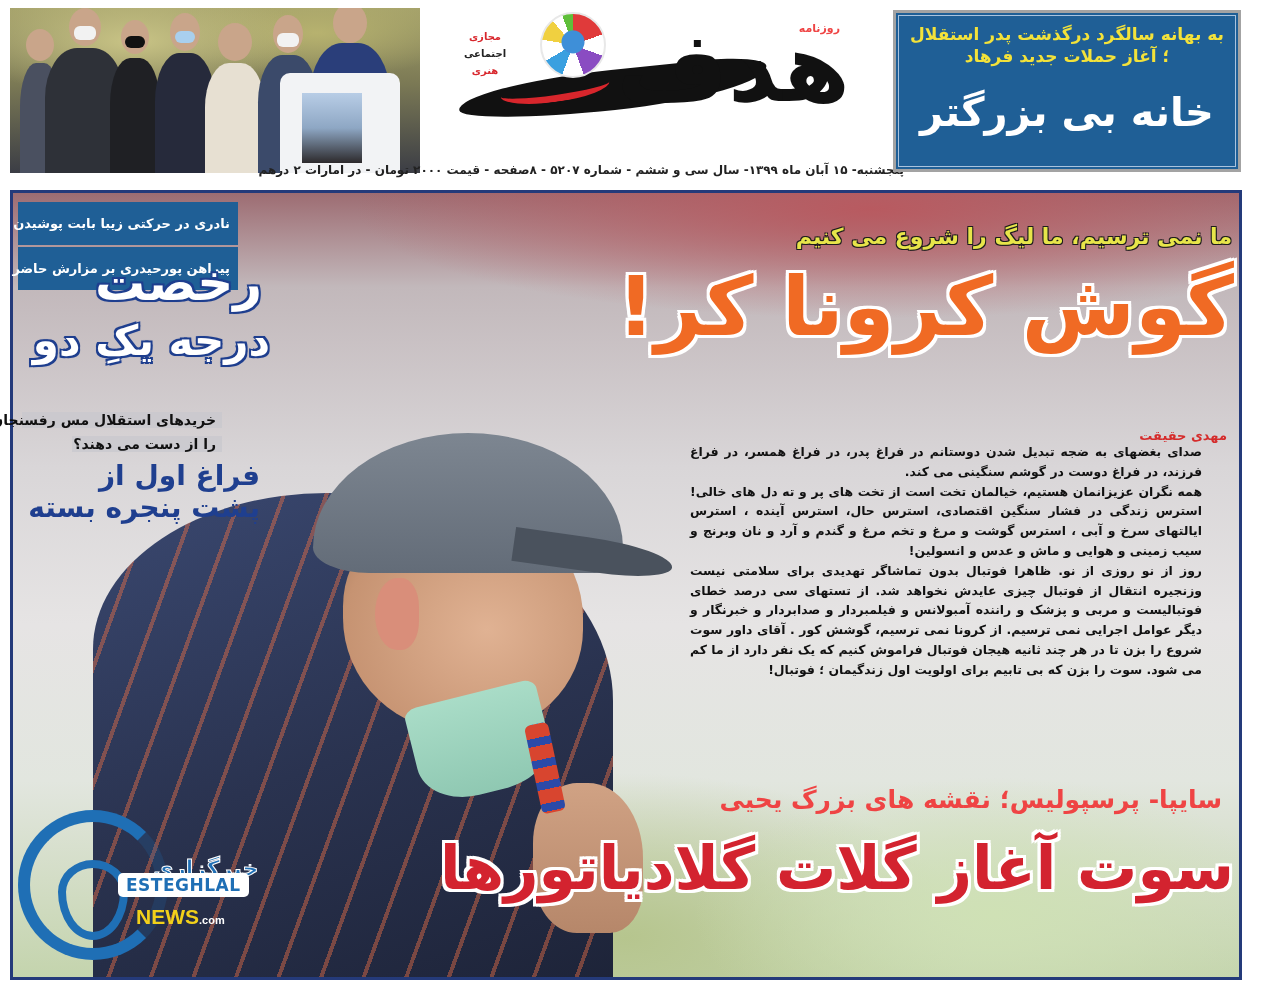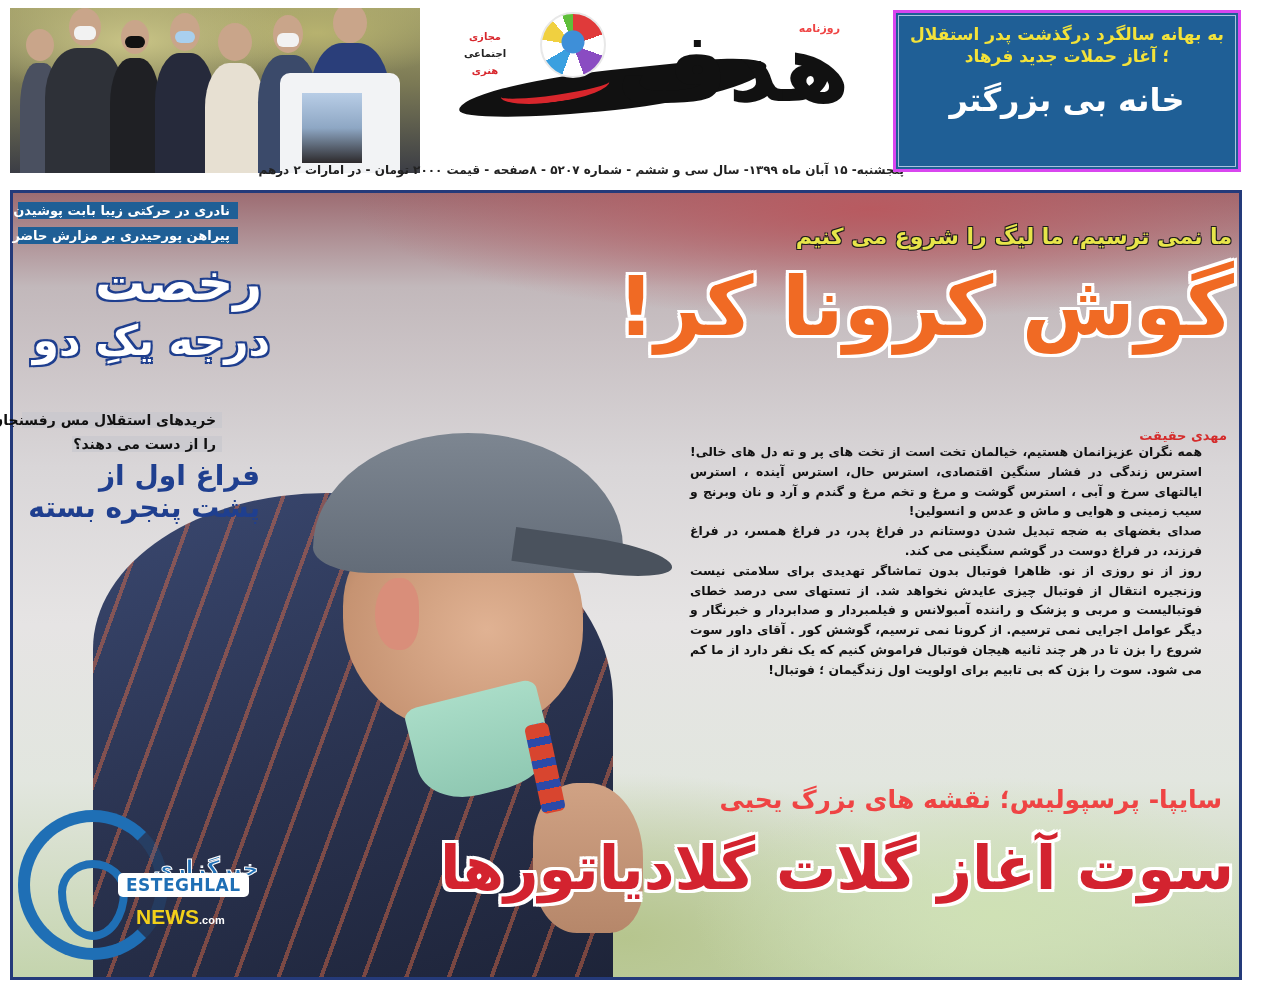--- a/index.html
+++ b/index.html
@@ -56,25 +56,25 @@
     .logo-tags .t2 { color: #222; }
     .logo-tags .t3 { color: #d8262c; text-align: center; }
 
     .issue-line {
       position: absolute; left: 464px; top: 163px; width: 440px; text-align: left; direction: rtl;
       font-size: 12px; font-weight: bold; color: #222; white-space: nowrap;
     }
 
     .blue-box {
       position: absolute; left: 893px; top: 10px; width: 348px; height: 162px;
-      background: #1f5f96; border: 3px solid #d946ef; outline: 1px solid #a9c3de; outline-offset: -6px;
+      background: #1f5f96; border: 3px solid #a3a3a3; outline: 1px solid #a9c3de; outline-offset: -6px;
       direction: rtl; text-align: center;
     }
     .blue-box .kicker { color: #f3e23a; font-weight: bold; font-size: 17px; line-height: 22px; margin-top: 10px; padding: 0 12px; }
-    .blue-box .headline { color: #ffffff; font-weight: bold; font-size: 32px; line-height: 58px; margin-top: 4px; }
+    .blue-box .headline { color: #ffffff; font-weight: bold; font-size: 40px; line-height: 58px; margin-top: 16px; }
 
     
     .main-frame {
       position: absolute; left: 10px; top: 190px; width: 1232px; height: 790px;
       border: 3px solid #243a7a; overflow: hidden;
       background:
         radial-gradient(ellipse 35% 25% at 80% 92%, #cfe1b5 0%, rgba(0,0,0,0) 70%),
         radial-gradient(ellipse 40% 30% at 50% 95%, #b6c58e 0%, rgba(0,0,0,0) 70%),
         radial-gradient(ellipse 60% 20% at 70% 2%, #b85a60 0%, rgba(0,0,0,0) 70%),
         linear-gradient(180deg, #9d6c72 0%, #c2b8bb 12%, #d9d6d8 35%, #e6e4e4 55%, #e2e6df 75%, #c4d4ad 100%);
@@ -124,21 +124,21 @@
       position: absolute; left: 520px; top: 590px; width: 110px; height: 150px;
       background: linear-gradient(180deg, #d0a284, #b6876a); border-radius: 40% 50% 30% 40%;
     }
 
     
     .left-ribbon {
       position: absolute; left: 18px; top: 202px; direction: rtl; text-align: right;
     }
     .left-ribbon .strip {
       display: block; background: #1f5f96; color: #fff; font-size: 13px; font-weight: bold;
-      padding: 1px 8px; margin-bottom: 8px; white-space: nowrap; width: 220px;
+      padding: 14px 8px; margin-bottom: 2px; white-space: nowrap; width: 220px;
     }
     .big-outline {
       position: absolute; direction: rtl; text-align: right; font-weight: bold;
       color: #fff; -webkit-text-stroke: 2px #1f3f8f; paint-order: stroke fill;
       text-shadow: 0 0 3px #1f3f8f, 2px 2px 0 #1f3f8f, -2px -2px 0 #1f3f8f, 2px -2px 0 #1f3f8f, -2px 2px 0 #1f3f8f;
       line-height: 1;
     }
     .rokhsat { left: 22px; top: 258px; width: 240px; font-size: 50px; }
     .daraje { left: 22px; top: 320px; width: 248px; font-size: 42px; }
     .grey-strip {
@@ -285,22 +285,22 @@
 <div class="big-outline daraje">درجه یکِ دو</div>
 <div class="grey-strip gs1">خریدهای استقلال مس رفسنجان</div>
 <div class="grey-strip gs2">را از دست می دهند؟</div>
 <div class="blue-head hafte1">فراغ اول از</div>
 <div class="blue-head hafte2">پشت پنجره بسته</div>
 
 <div class="kicker-yellow">ما نمی ترسیم، ما لیگ را شروع می کنیم</div>
 <div class="main-headline">گوش کرونا کر!</div>
 <div class="byline">مهدی حقیقت</div>
 <div class="article">
+  <p>صدای بغضهای به ضجه تبدیل شدن دوستانم در فراغ پدر، در فراغ همسر، در فراغ فرزند، در فراغ دوست در گوشم سنگینی می کند.</p>
   <p>همه نگران عزیزانمان هستیم، خیالمان تخت است از تخت های پر و ته دل های خالی! استرس زندگی در فشار سنگین اقتصادی، استرس حال، استرس آینده ، استرس ایالتهای سرخ و آبی ، استرس گوشت و مرغ و تخم مرغ و گندم و آرد و نان وبرنج و سیب زمینی و هوایی و ماش و عدس و انسولین!</p>
-  <p>صدای بغضهای به ضجه تبدیل شدن دوستانم در فراغ پدر، در فراغ همسر، در فراغ فرزند، در فراغ دوست در گوشم سنگینی می کند.</p>
   <p>روز از نو روزی از نو. ظاهرا فوتبال بدون تماشاگر تهدیدی برای سلامتی نیست وزنجیره انتقال از فوتبال چیزی عایدش نخواهد شد. از تستهای سی درصد خطای فوتبالیست و مربی و پزشک و راننده آمبولانس و فیلمبردار و صدابردار و خبرنگار و دیگر عوامل اجرایی نمی ترسیم. از کرونا نمی ترسیم، گوشش کور . آقای داور سوت شروع را بزن تا در هر چند ثانیه هیجان فوتبال فراموش کنیم که یک نفر دارد از ما کم می شود. سوت را بزن که بی تابیم برای اولویت اول زندگیمان ؛ فوتبال!</p>
 </div>
 
 <div class="sub-kicker">سایپا- پرسپولیس؛ نقشه های بزرگ یحیی</div>
 <div class="red-headline">سوت آغاز گلات گلادیاتورها</div>
 
 <div class="wm">
   <div class="wm-ring"></div>
   <div class="wm-ring-inner"></div>
   <div class="wm-fa">خبرگزاری</div>

